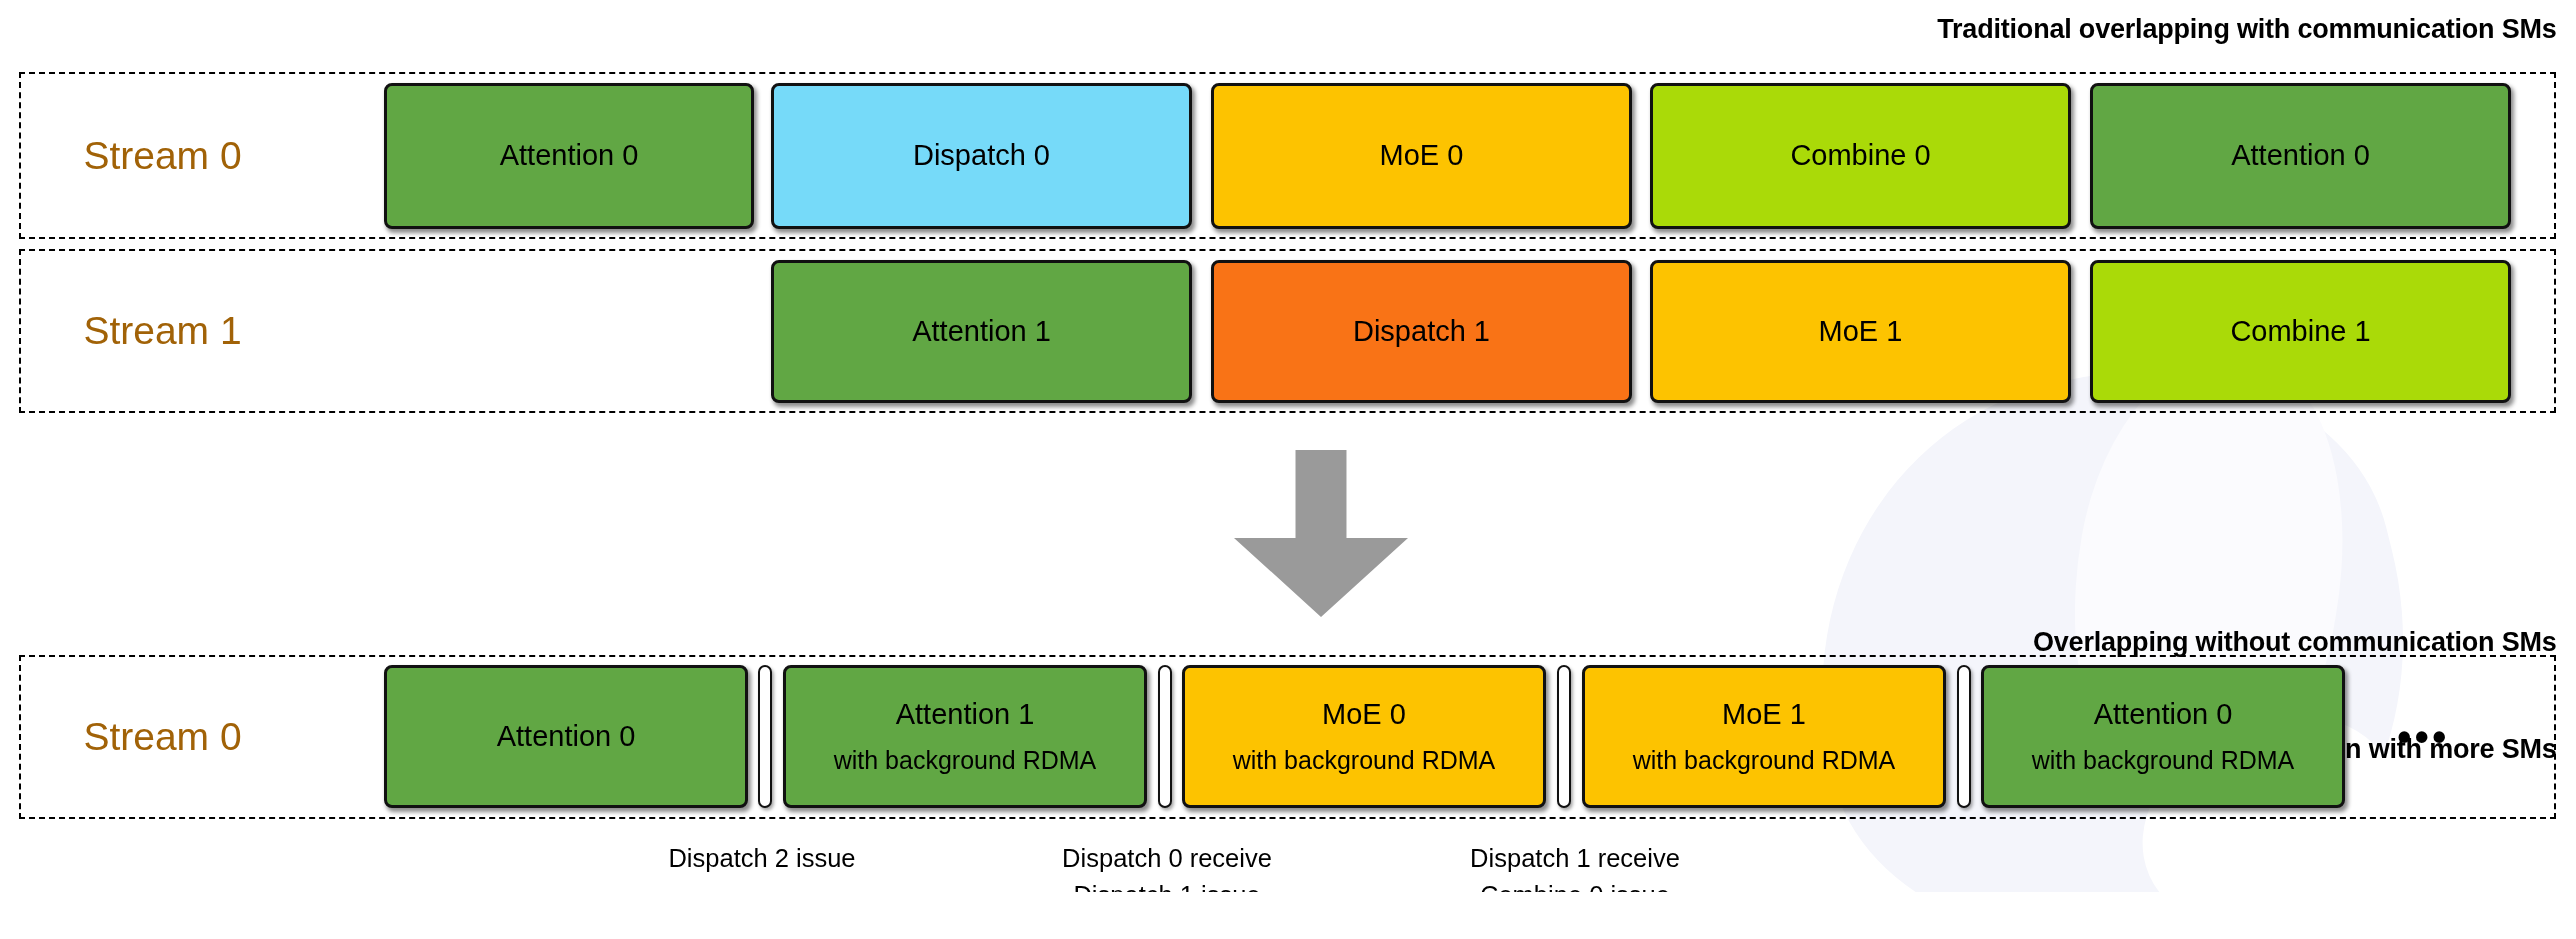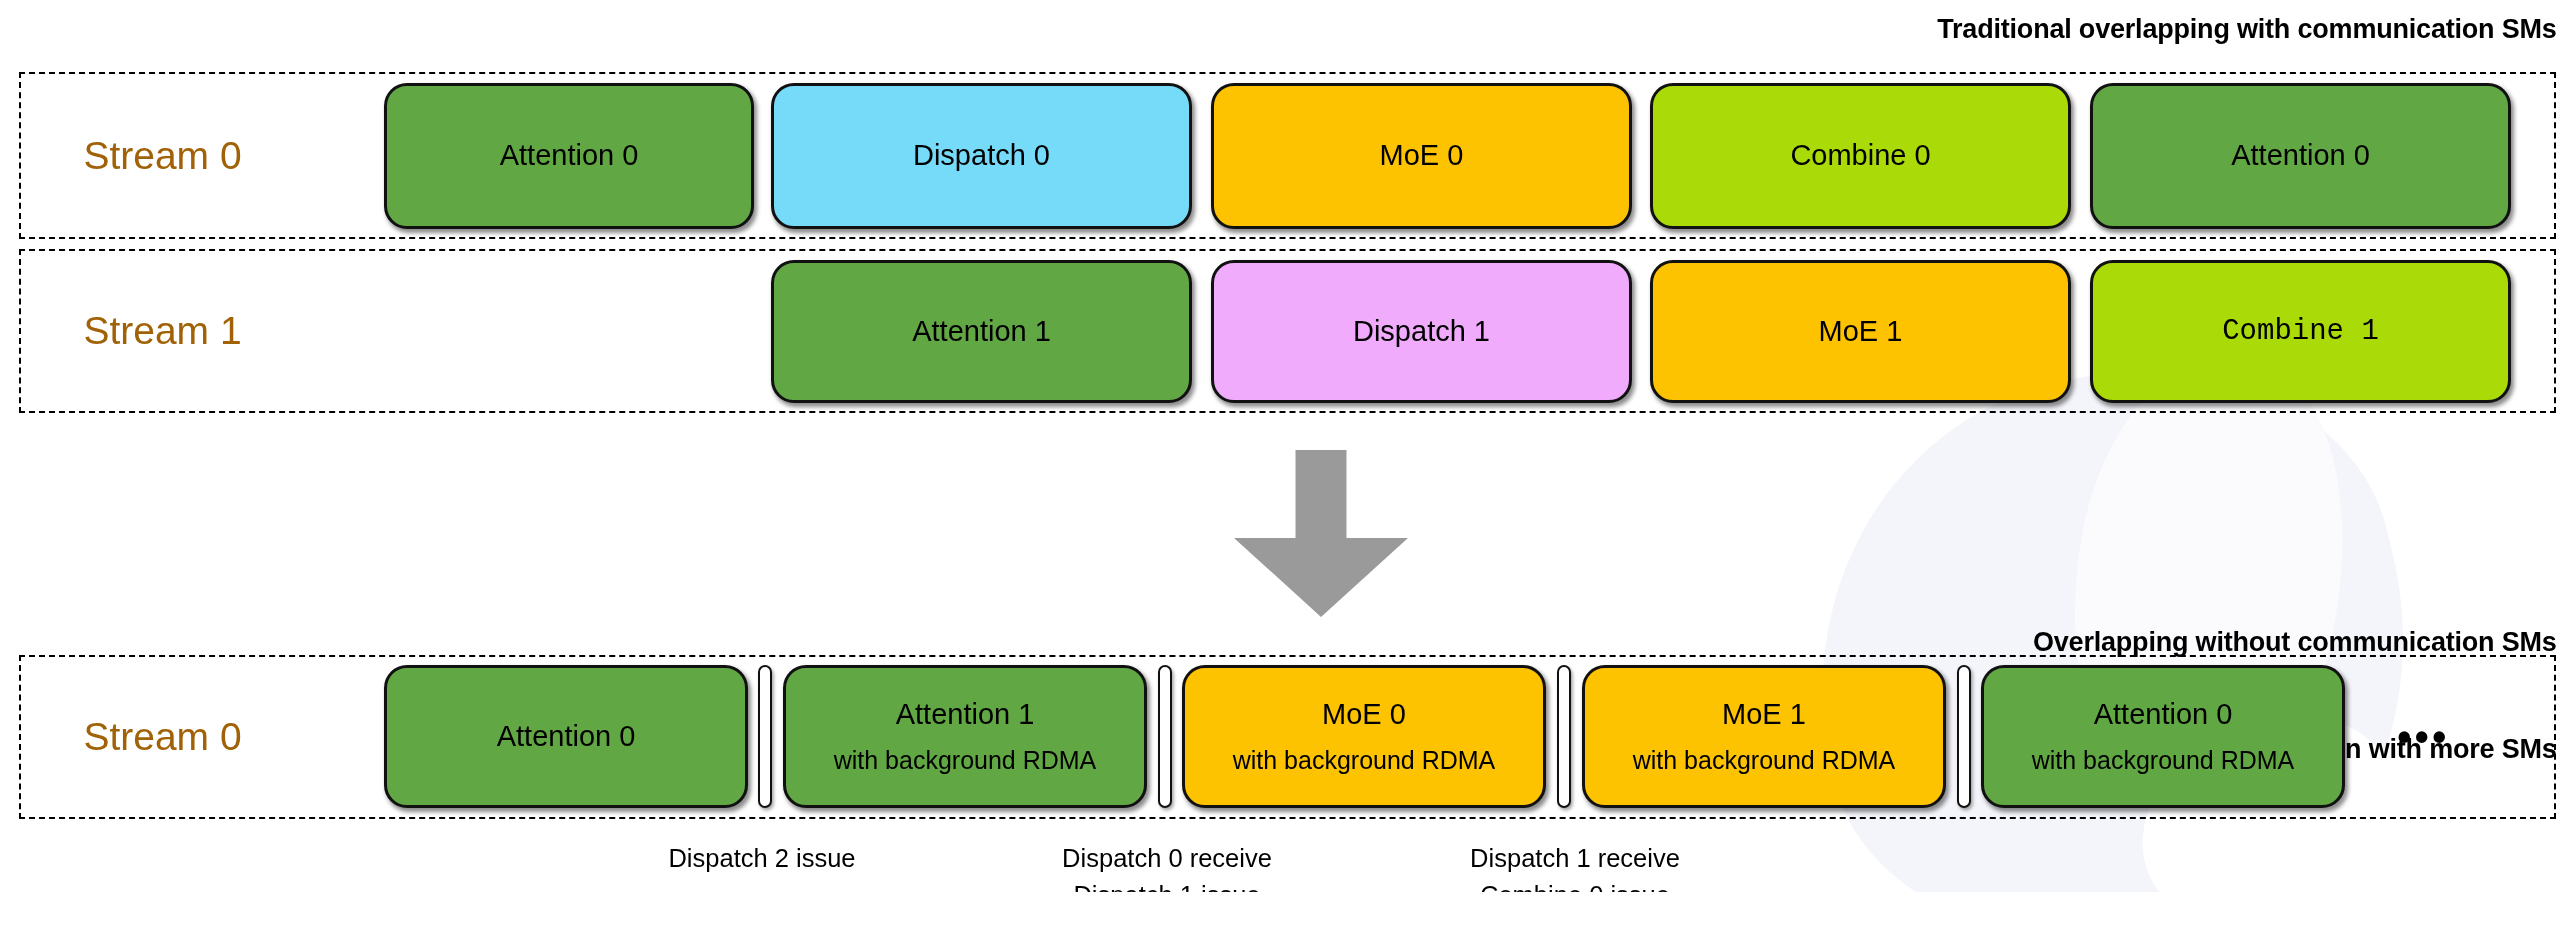--- a/index.html
+++ b/index.html
@@ -84,21 +84,21 @@
     left: 62px;
     top: 50%;
     transform: translateY(-50%);
   }
 
   
   .block {
     position: absolute;
     box-sizing: border-box;
     border: 3.5px solid #111111;
-    border-radius: 23px;
+    border-radius: 8px;
     box-shadow: 2.6px 3.5px 4.4px rgba(0,0,0,0.45);
     display: flex;
     flex-direction: column;
     align-items: center;
     justify-content: center;
     color: #000000;
     text-align: center;
     line-height: 1.15;
   }
   .block .title {
@@ -194,27 +194,27 @@
     </div>
     <div class="block" style="left: 1650px; top: 83px; width: 421px; height: 146px; background: rgb(170, 218, 8);">
       <div class="title">Combine 0</div>
     </div>
     <div class="block" style="left: 2090px; top: 83px; width: 421px; height: 146px; background: rgb(97, 167, 68);">
       <div class="title">Attention 0</div>
     </div>
     <div class="block" style="left: 771px; top: 260px; width: 421px; height: 143px; background: rgb(97, 167, 68);">
       <div class="title">Attention 1</div>
     </div>
-    <div class="block" style="left: 1211px; top: 260px; width: 421px; height: 143px; background: #f0abfc;">
+    <div class="block" style="left: 1211px; top: 260px; width: 421px; height: 143px; background: #f97316;">
       <div class="title">Dispatch 1</div>
     </div>
     <div class="block" style="left: 1650px; top: 260px; width: 421px; height: 143px; background: rgb(253, 195, 0);">
       <div class="title">MoE 1</div>
     </div>
-    <div class="block" style="left: 2090px; top: 260px; width: 421px; height: 143px; background: rgb(170, 218, 8); font-family: Liberation Mono, monospace;">
+    <div class="block" style="left: 2090px; top: 260px; width: 421px; height: 143px; background: rgb(170, 218, 8);">
       <div class="title">Combine 1</div>
     </div>
     <div class="sep" style="left: 758px; top: 665px; width: 14px; height: 143px;"></div>
     <div class="sep" style="left: 1158px; top: 665px; width: 14px; height: 143px;"></div>
     <div class="sep" style="left: 1557px; top: 665px; width: 14px; height: 143px;"></div>
     <div class="sep" style="left: 1957px; top: 665px; width: 14px; height: 143px;"></div>
     <div class="block" style="left: 384px; top: 665px; width: 364px; height: 143px; background: rgb(97, 167, 68);">
       <div class="title">Attention 0</div>
     </div>
     <div class="block" style="left: 783px; top: 665px; width: 364px; height: 143px; background: rgb(97, 167, 68);">

